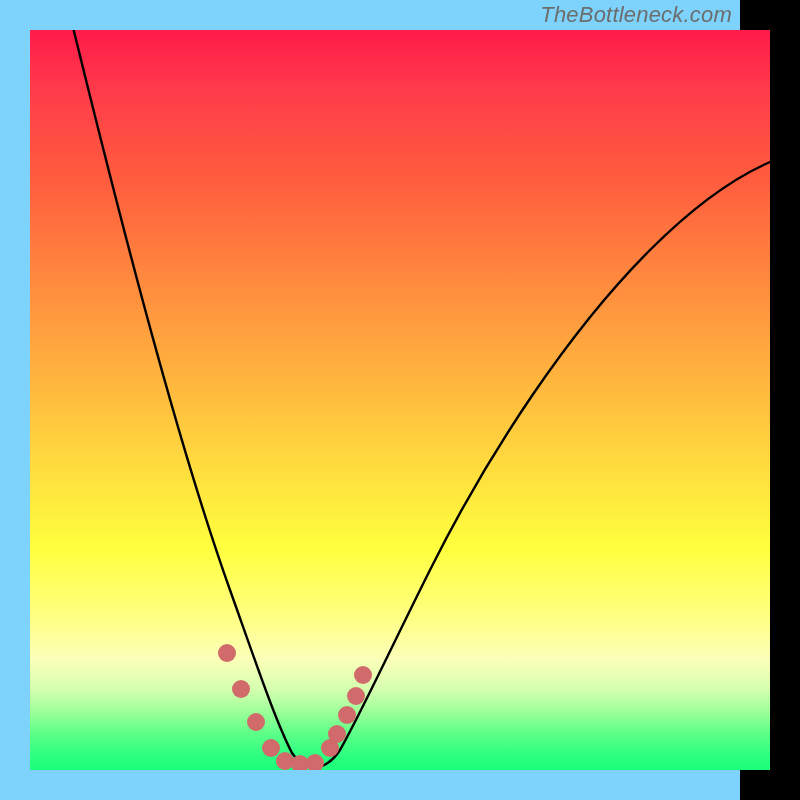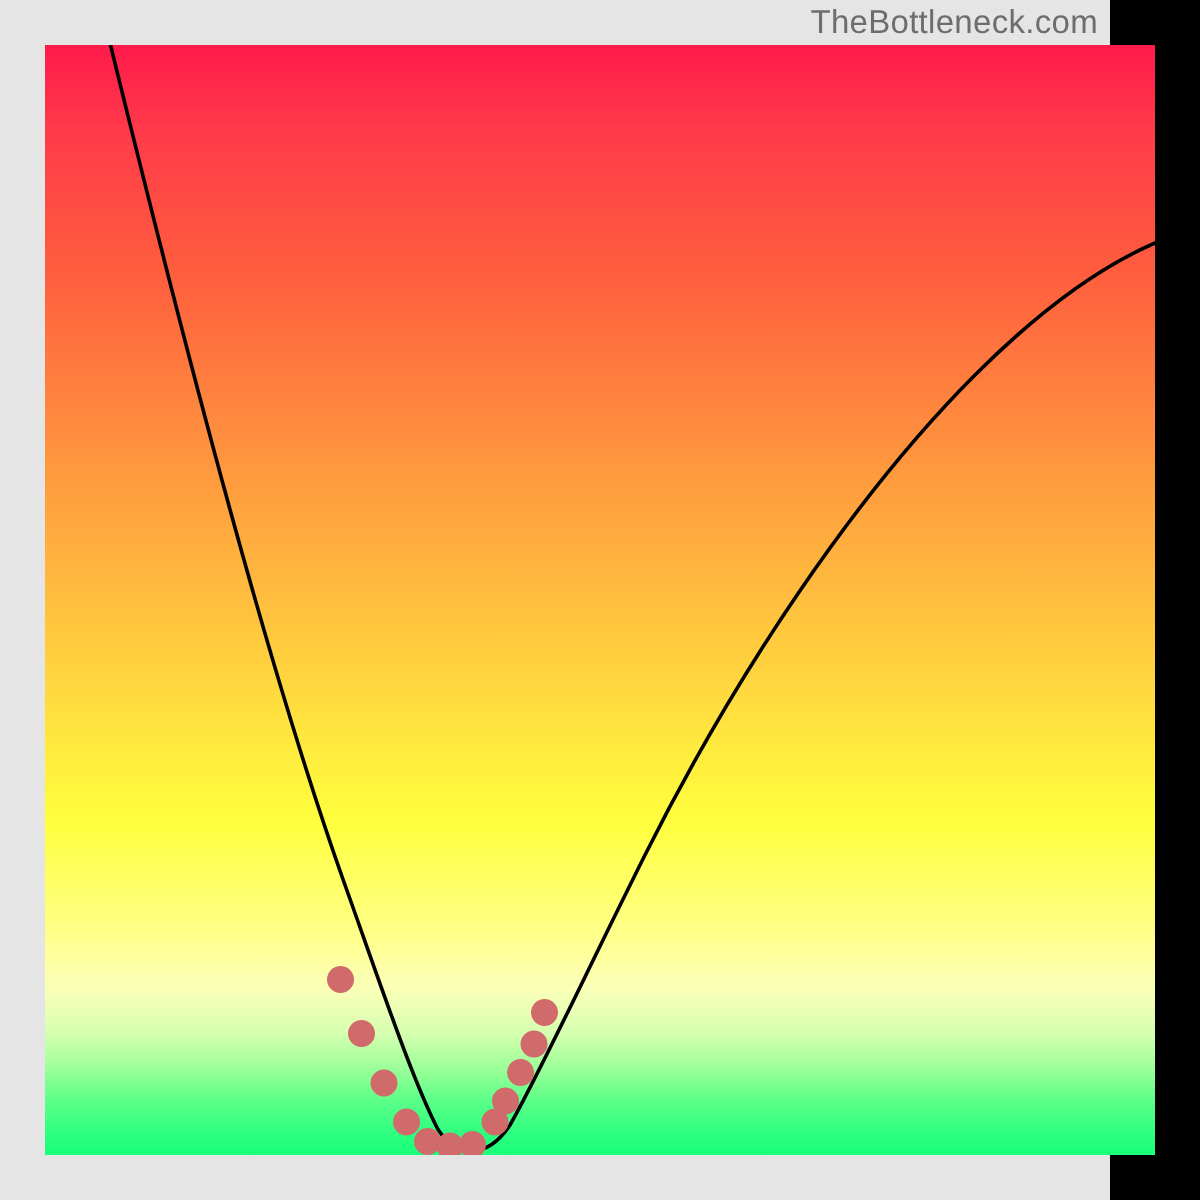--- a/index.html
+++ b/index.html
@@ -10,21 +10,22 @@
     background: #000;
     overflow: hidden;
     font-family: Arial, Helvetica, sans-serif;
   }
   .frame {
     position: absolute;
     top: 0;
     left: 0;
     width: 740px;
     height: 800px;
-    background: #e5e5e5;
+    background: #7dd3fc;
+    font-style: italic;
   }
   .plot-area {
     position: absolute;
     top: 30px;
     left: 30px;
     width: 740px;
     height: 740px;
     overflow: hidden;
   }
   .gradient-bg {

